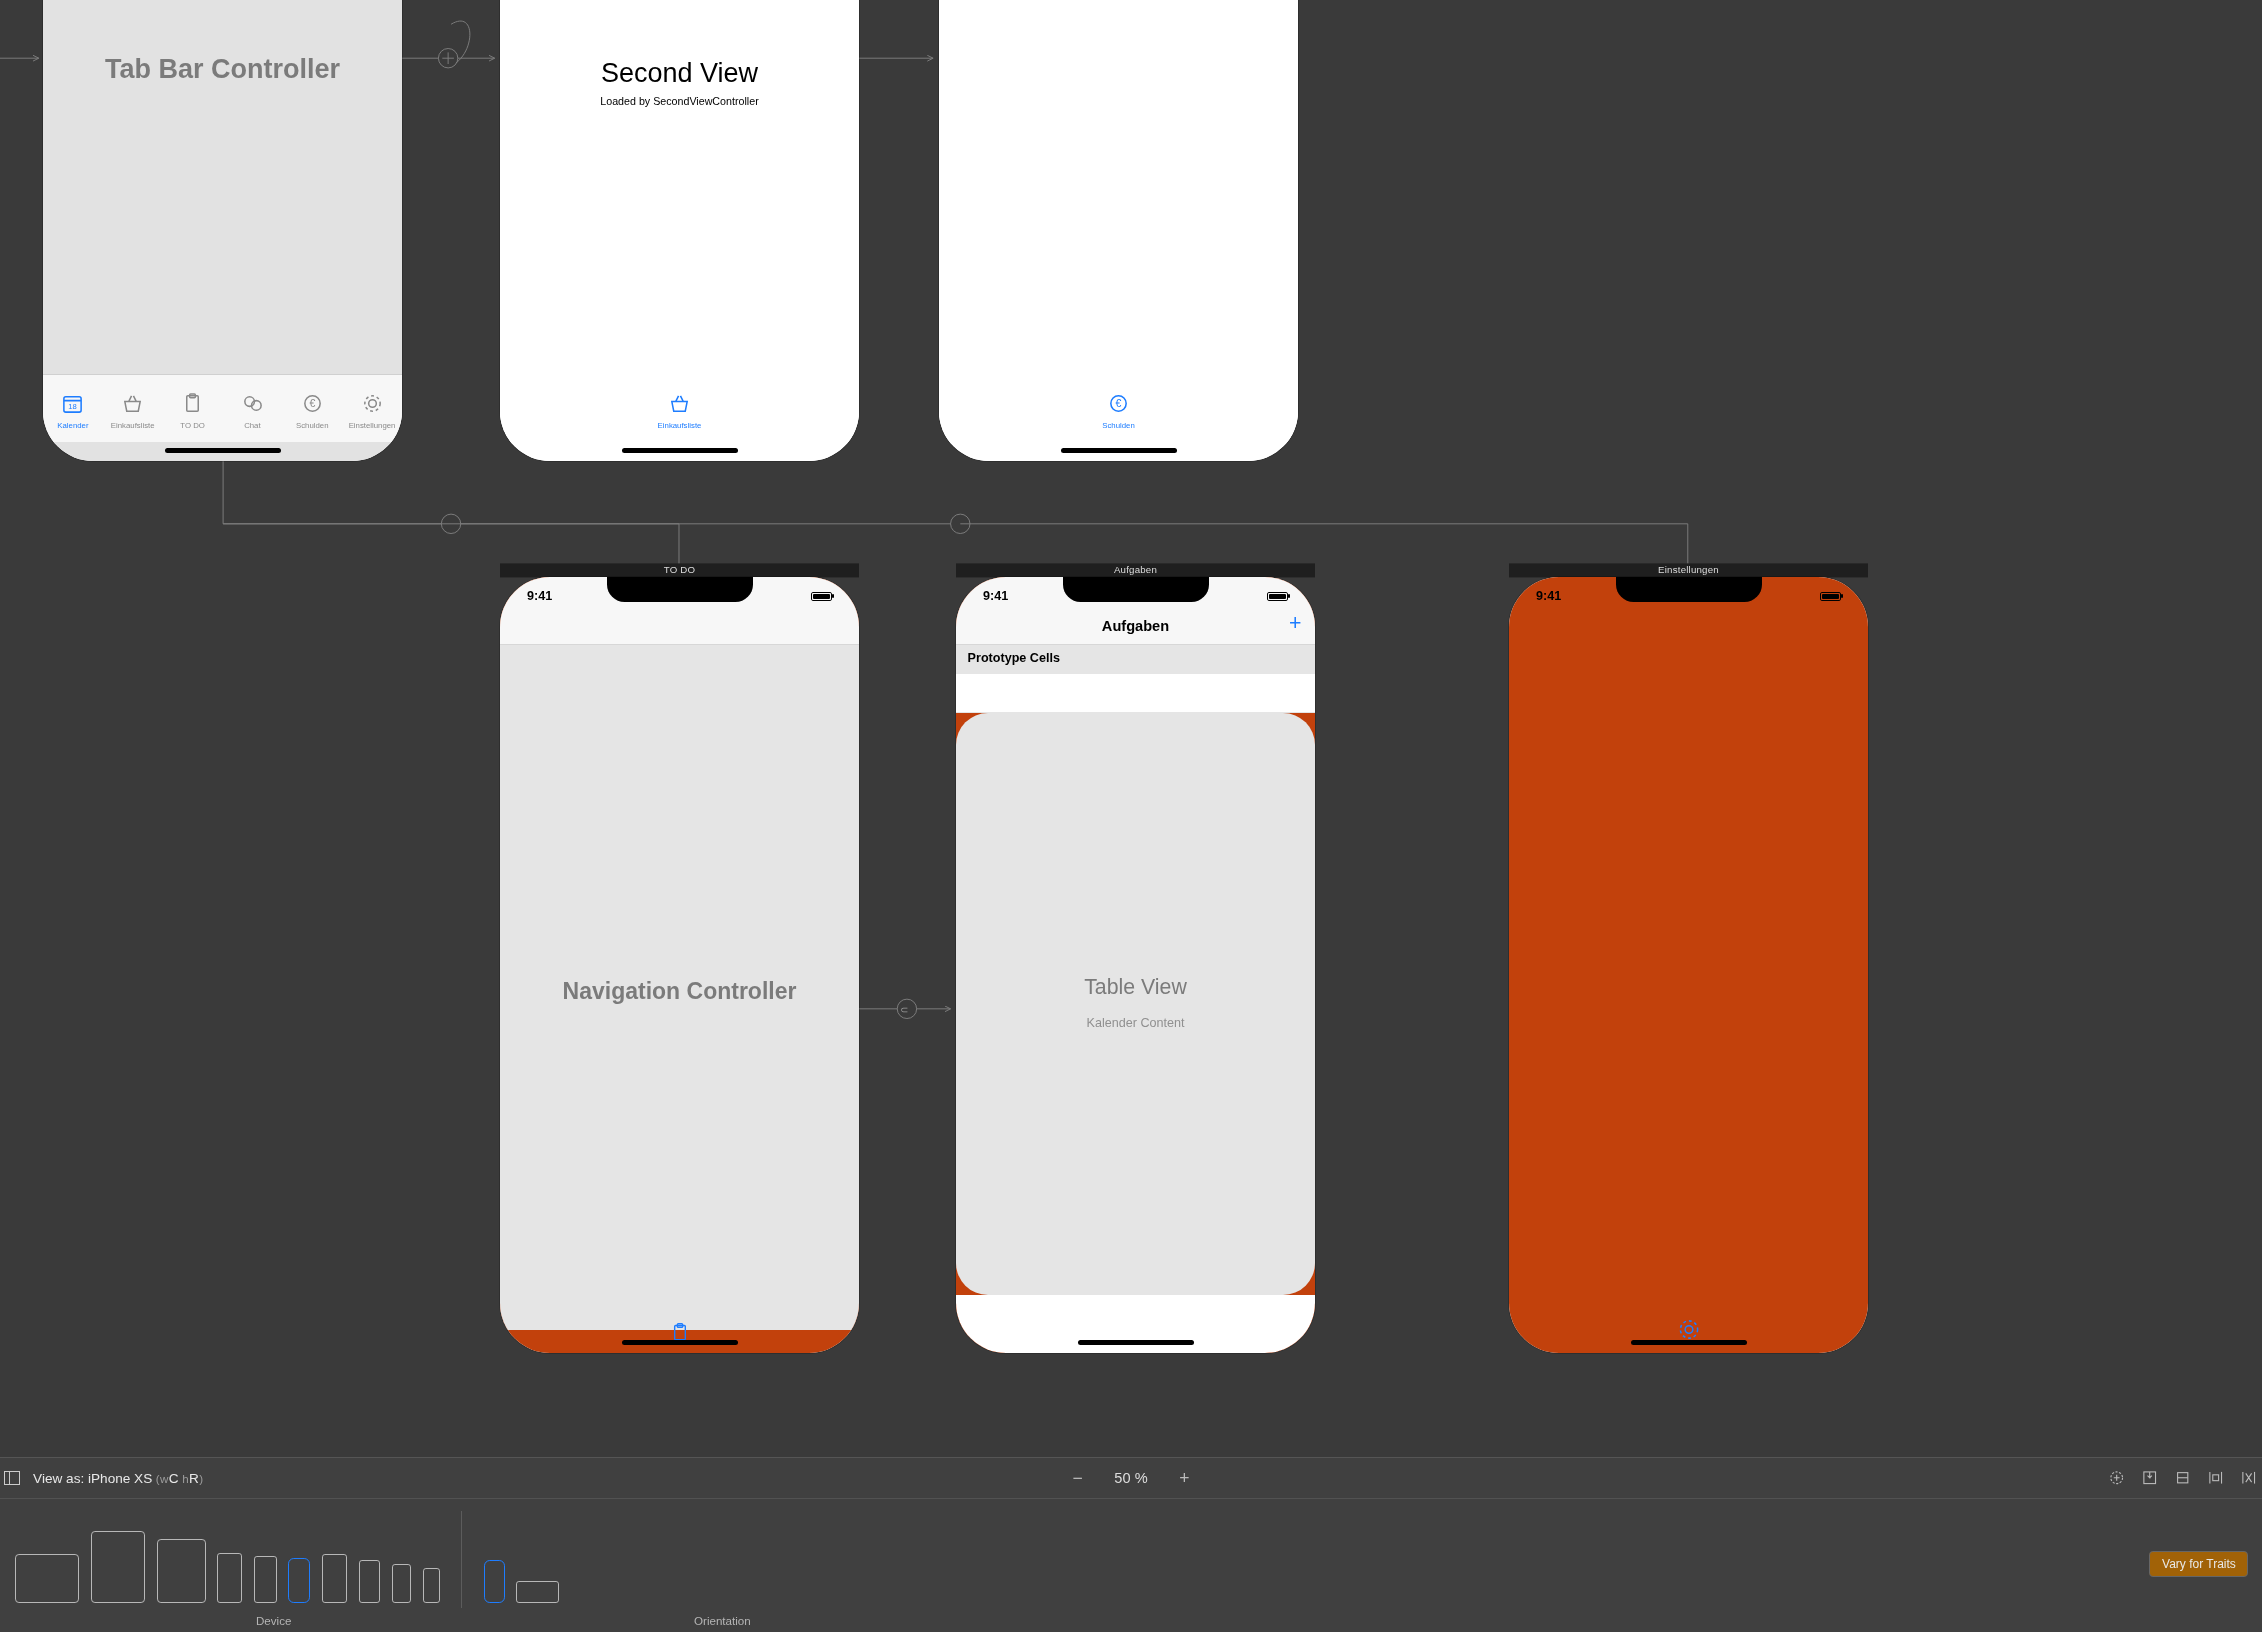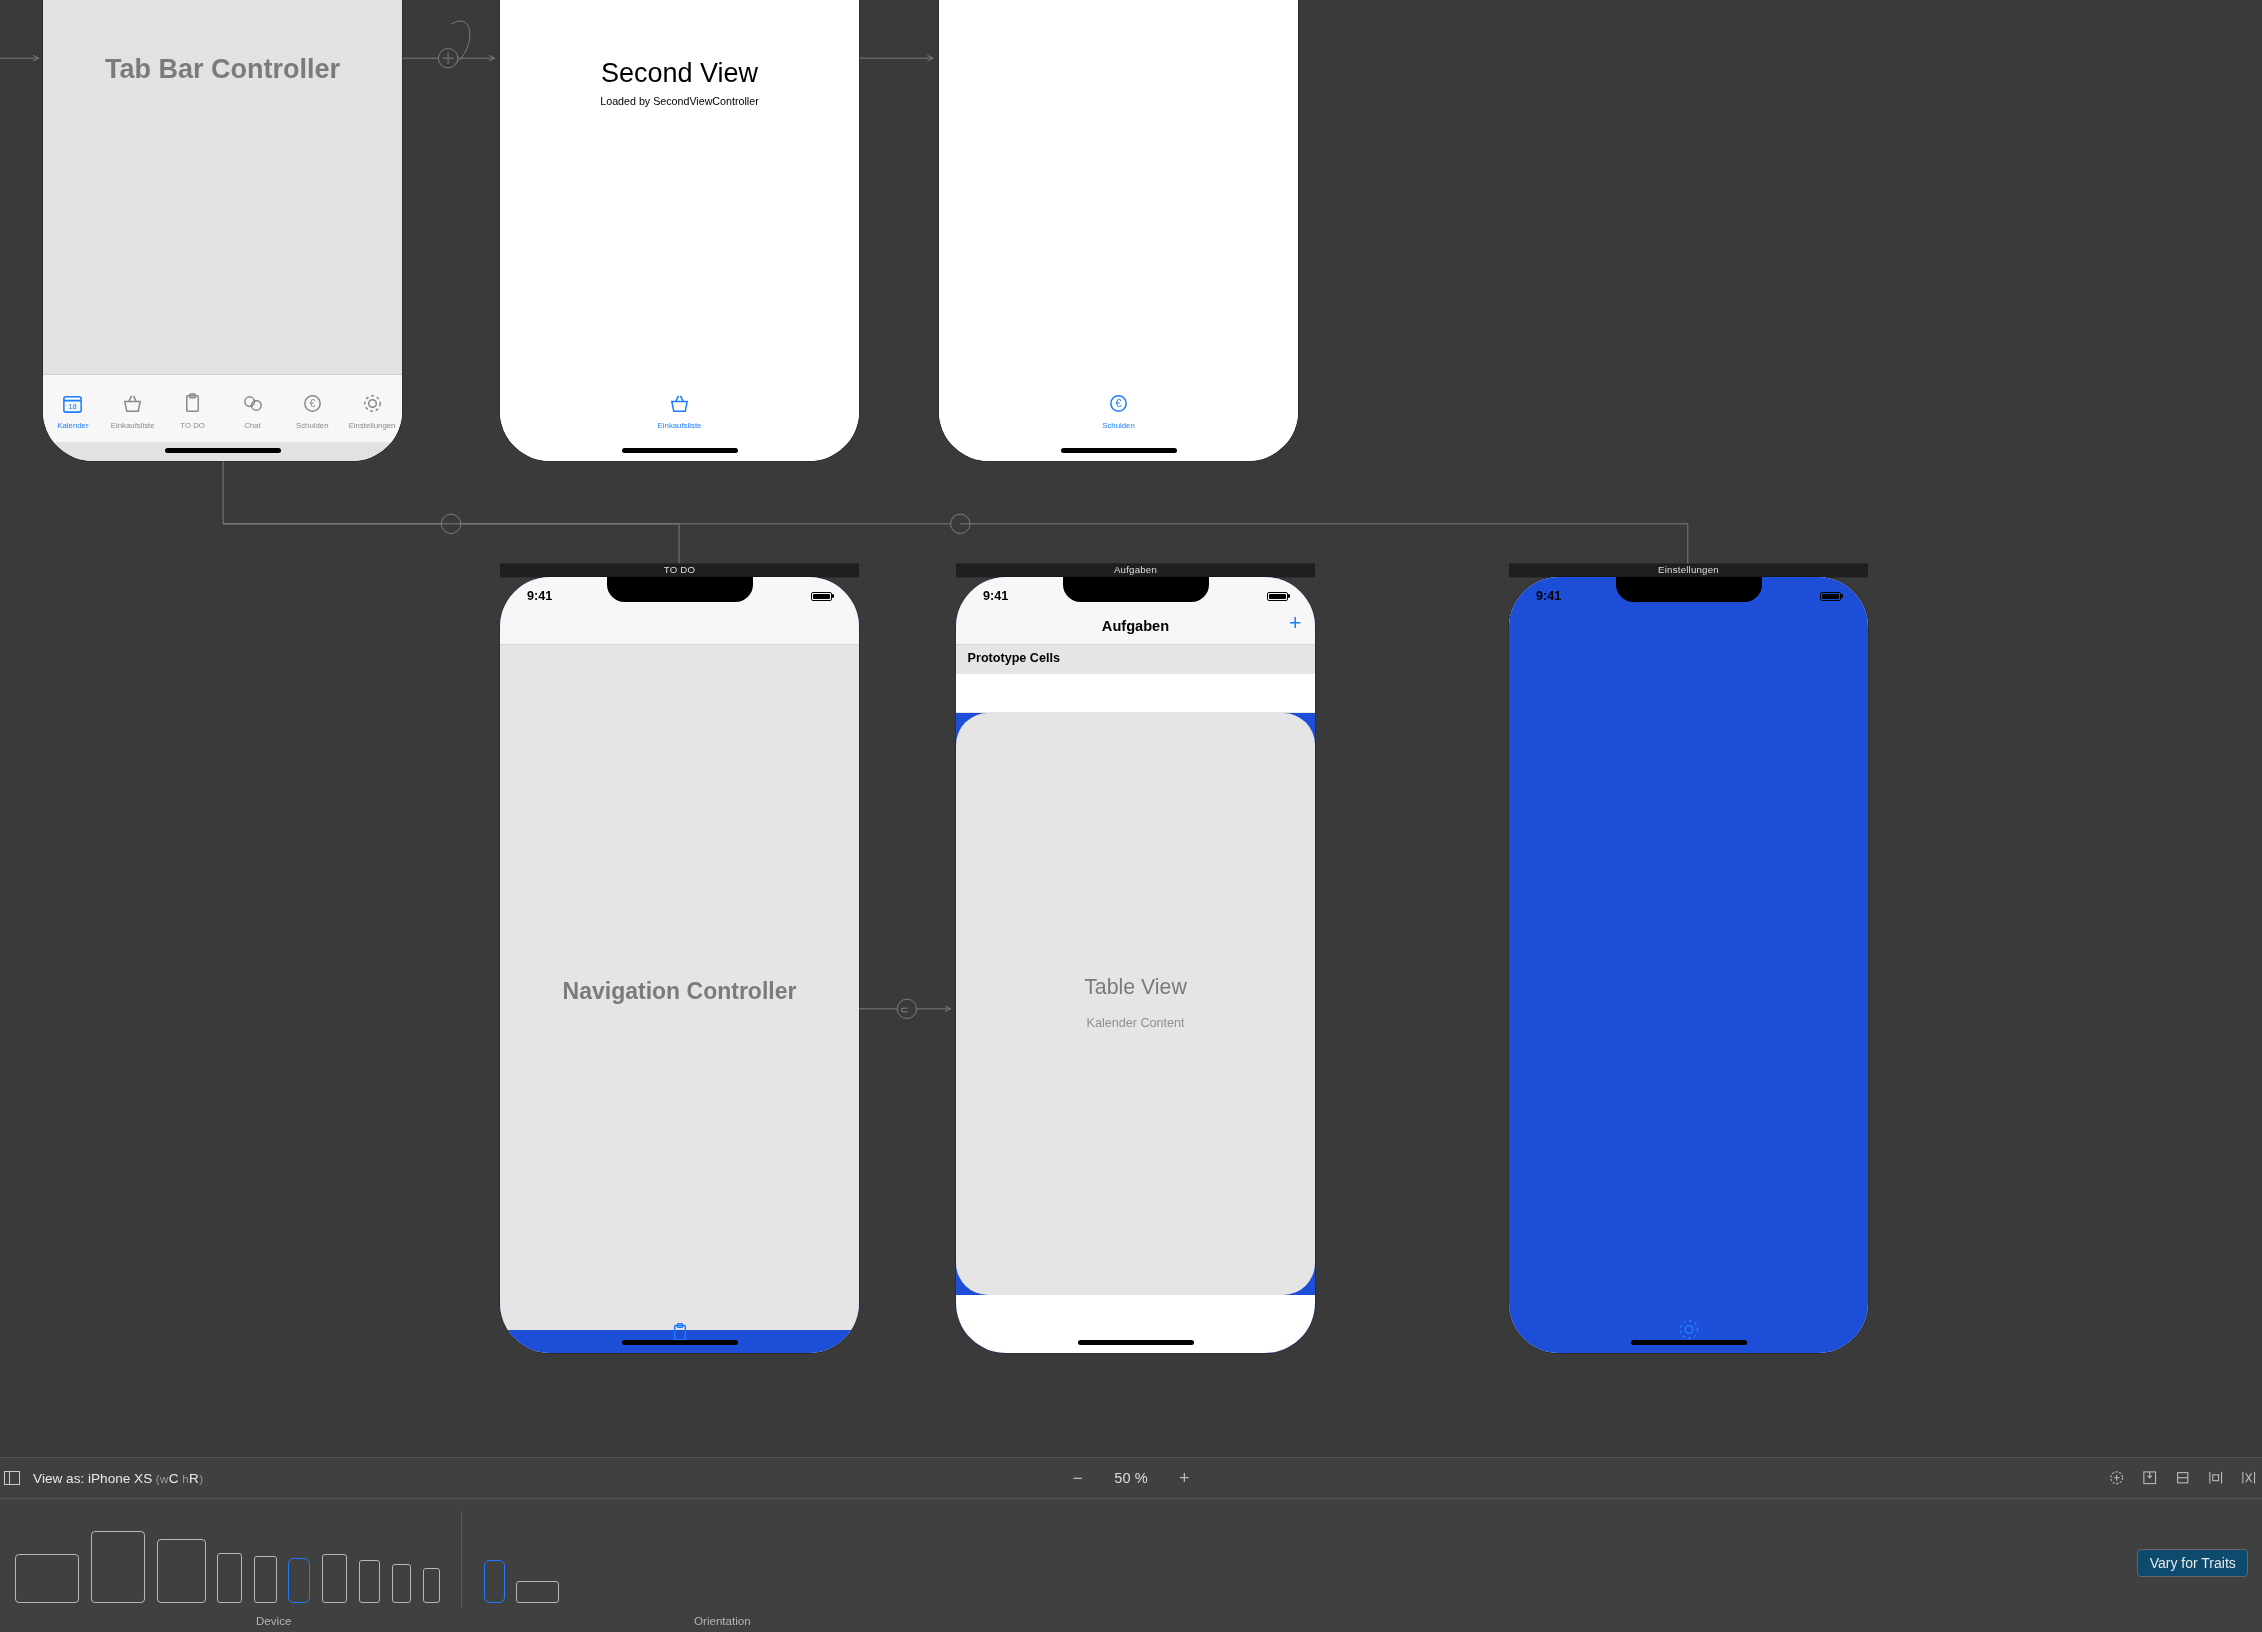--- a/index.html
+++ b/index.html
@@ -106,21 +106,21 @@
   .p-third { left: 939px; top: 0; }
   .p-third .body { position:absolute; inset:0; background:#fff; border-radius: 0 0 50px 50px; overflow:hidden; }
   .p-third .tabbar { background:#fff; border-top:none; }
   .p-third .tabbar .item .txt { color:#1e7dff; font-size:7.8px; }
   .p-third .icon-stroke { stroke:#1e7dff; }
 
   
   .p-nav   { left: 500px; top: 577px; }
   .p-table { left: 956px; top: 577px; }
   .p-set   { left: 1509px; top: 577px; }
-  .phone.full .body { position:absolute; inset:0; background:#1d4ed8; border-radius:50px; overflow:hidden; }
+  .phone.full .body { position:absolute; inset:0; background:#c2410c; border-radius:50px; overflow:hidden; }
 
   .nav-header {
     position:absolute; top:0; left:0; right:0; height:68px;
     background:#f7f7f7; border-bottom:1px solid #d7d7d7;
   }
   .nav-header .title { position:absolute; bottom:9.7px; width:100%; text-align:center; font-size:14.6px; font-weight:600; }
   .nav-header .plus { position:absolute; bottom:7.8px; right:13.6px; font-size:21.3px; color:#1e7dff; font-weight:300; }
   .p-nav .gray { position:absolute; top:68px; left:0; right:0; bottom:23px; background:#e5e5e5; }
   .p-nav .big-label { position:absolute; top:50%; width:100%; text-align:center; font-size:23px; font-weight:600; color:#7b7b7b; transform:translateY(-9.7px); }
   .bottom-single-icon {
@@ -198,23 +198,23 @@
   .dev.ph-g { width:17.5px; height:35px; border-radius:2.9px;}
   .dev.ori-p { width:21.3px; height:43px; border-radius:5.8px; border-color:#1e7dff;}
   .dev.ori-l { width:43px; height:21.3px; border-radius:2.9px;}
 
   .group-label { position:absolute; bottom:5.8px; font-size:11.6px; color:#b5b5b5; }
   .lbl-device { left: 256px; }
   .lbl-orient { left: 670px; margin-left: 24px; }
 
   .vary-btn {
     position:absolute; right:13.6px; bottom:56px;
-    background:#0c4a6e; color:#e8e8e8;
+    background:#a16207; color:#e8e8e8;
     padding:4.9px 11.6px; border-radius:3.9px;
-    font-size:14px; cursor:pointer;
+    font-size:12px; cursor:pointer;
     border:1px solid #666;
   }
 
 </style>
 </head>
 <body>
 
 <div class="canvas">
 
   <svg class="connectors" viewBox="0 0 2332 1502" preserveAspectRatio="none">

